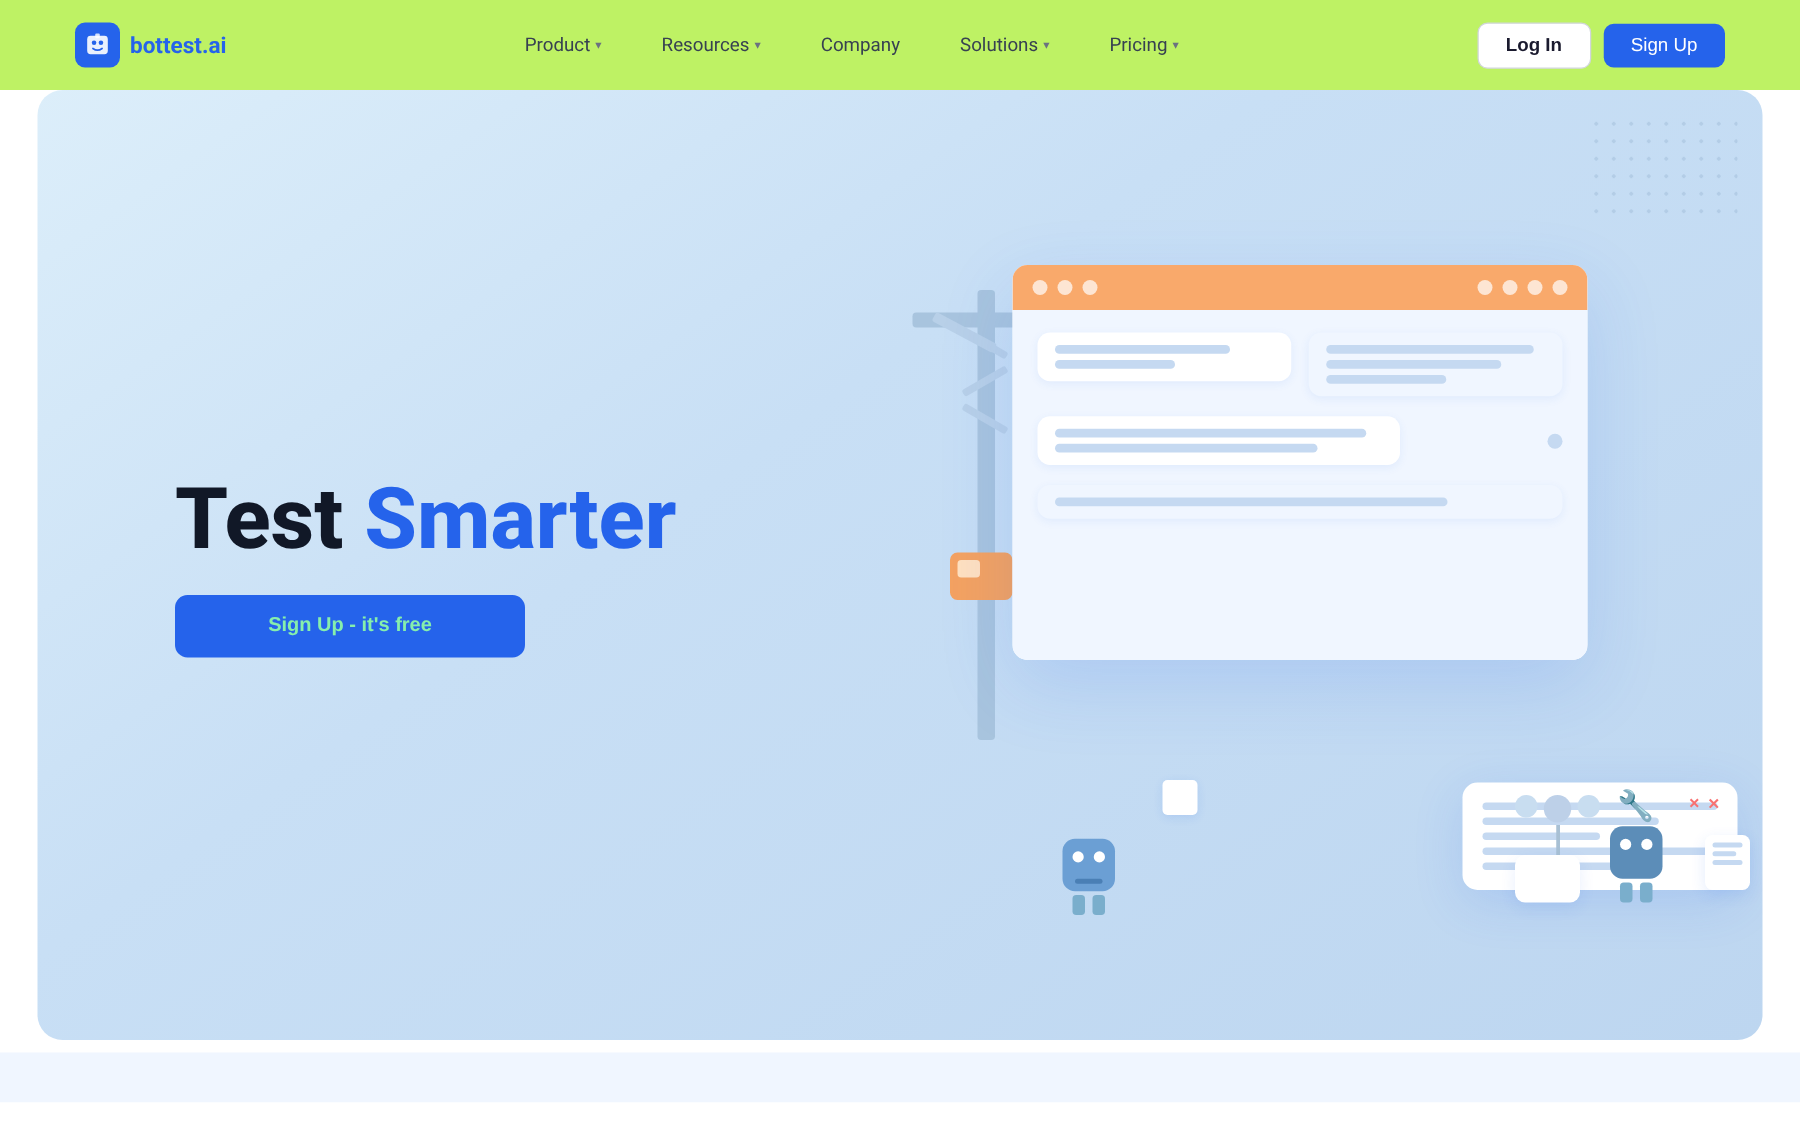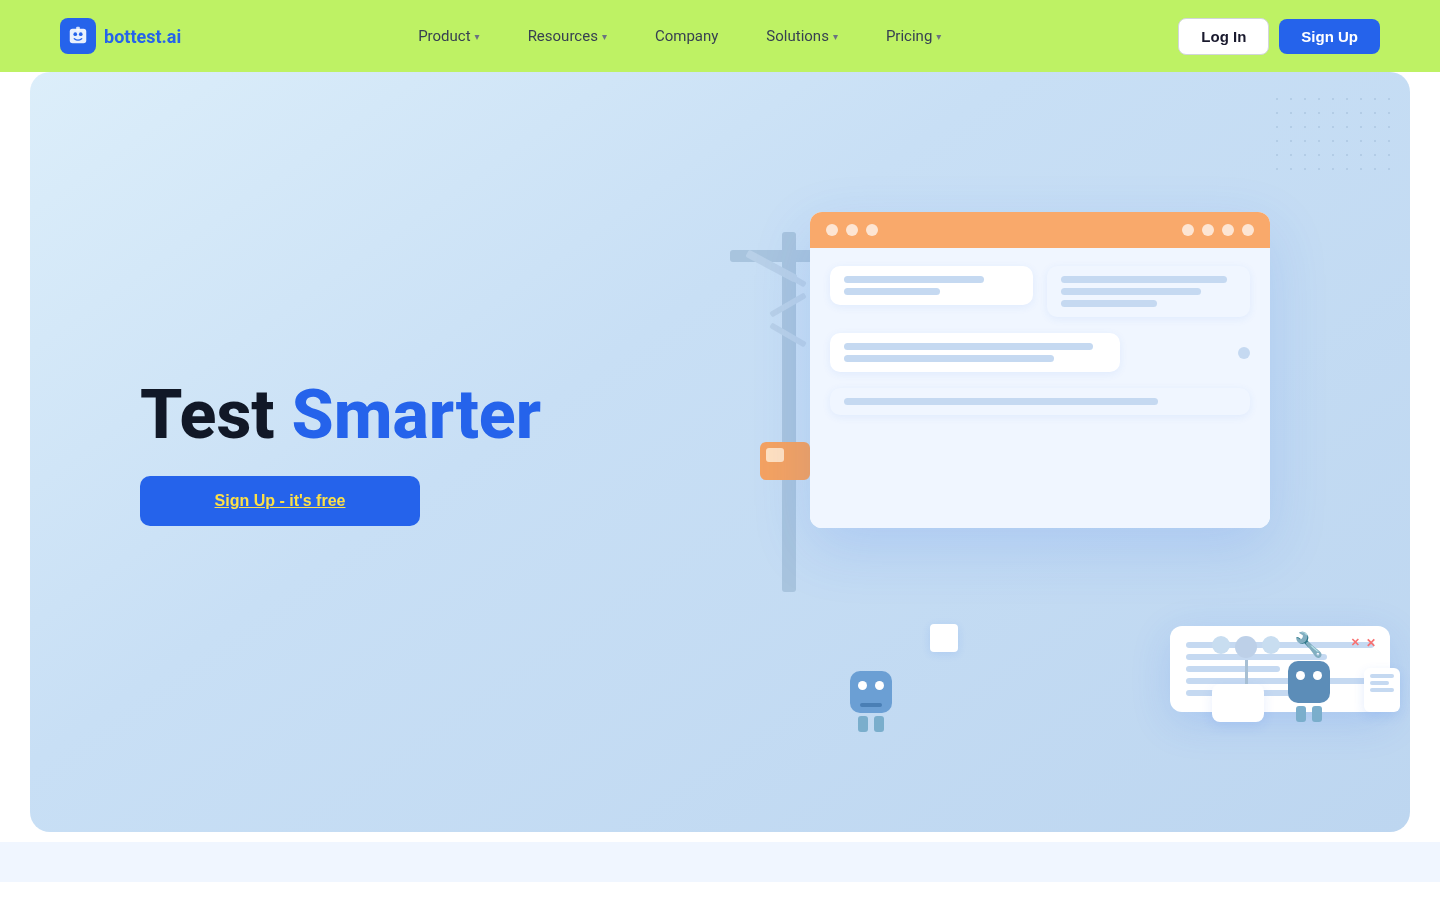--- a/index.html
+++ b/index.html
@@ -67,21 +67,21 @@
       color: #1a1a2e;
       cursor: pointer;
       transition: border-color 0.15s;
     }
     .btn-signup-nav {
       padding: 9px 22px;
       background: #2563eb;
       border: none;
       border-radius: 8px;
       font-size: 15px;
-      font-weight: 700;
+      font-weight: 400;
       color: #fff;
       cursor: pointer;
       transition: background 0.15s;
     }
 
     
     .hero-section {
       margin: 0 30px 20px 30px;
       background: #d6e8f7;
       background: linear-gradient(145deg, #dceefa 0%, #c8dff5 40%, #bdd6f0 100%);
@@ -133,24 +133,23 @@
     .btn-primary-hero {
       display: flex;
       align-items: center;
       justify-content: center;
       padding: 16px 28px;
       background: #2563eb;
       border: none;
       border-radius: 10px;
       font-size: 16px;
       font-weight: 600;
-      color: #fde047;
+      color: #86efac;
       cursor: pointer;
       transition: background 0.15s;
-      text-decoration: underline;
     }
     .btn-secondary-hero {
       display: flex;
       align-items: center;
       justify-content: center;
       gap: 8px;
       padding: 15px 28px;
       background: #fff;
       border: 1.5px solid #d1d5db;
       border-radius: 10px;

